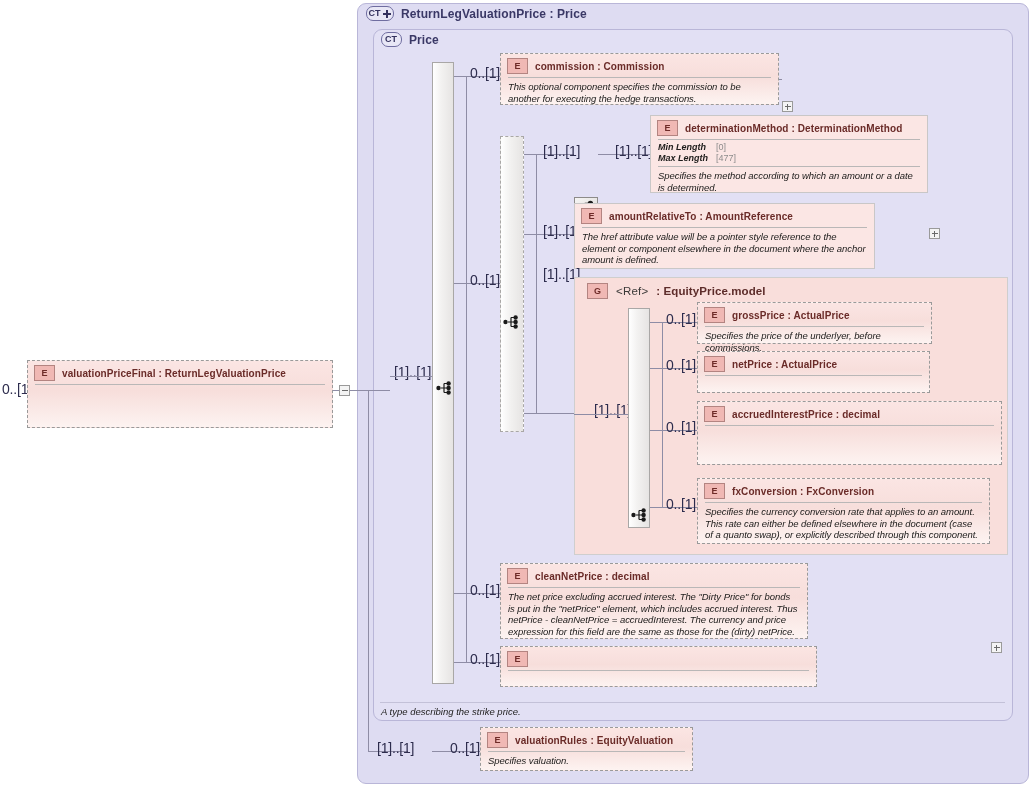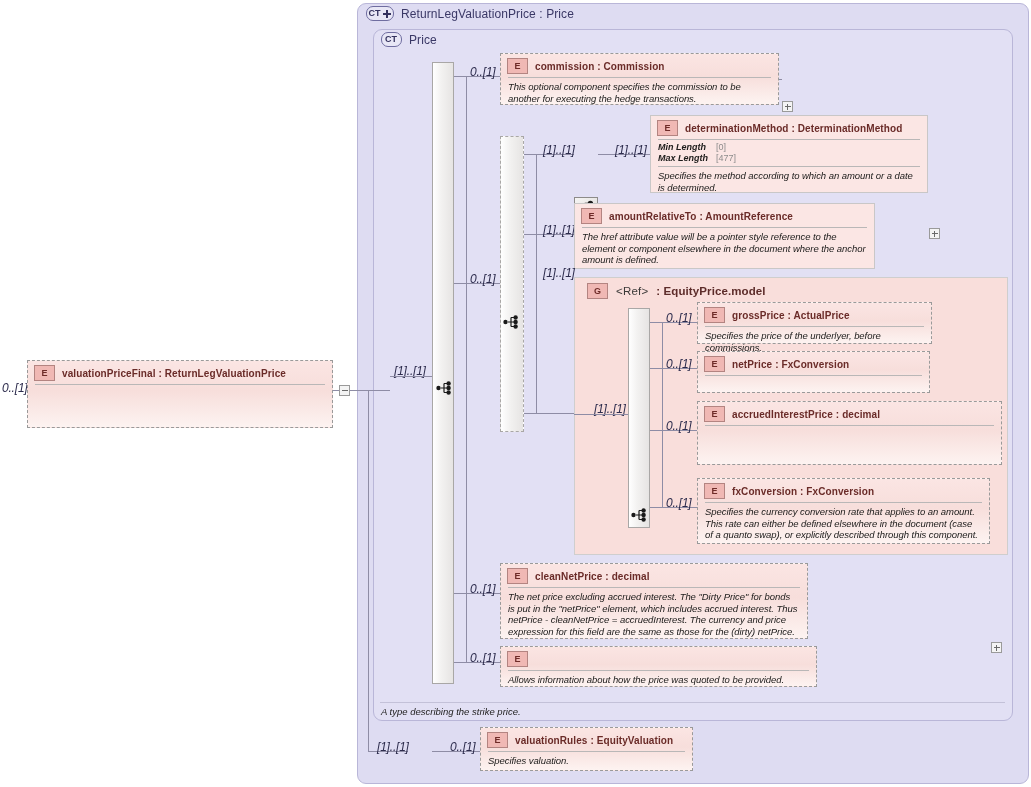--- a/index.html
+++ b/index.html
@@ -58,21 +58,21 @@
     position:relative;
   }
   .badge-plus::before,.badge-plus::after{
     content:"";position:absolute;background:#34325e;
   }
   .badge-plus::before{left:0;top:3.5px;width:8px;height:1.5px;}
   .badge-plus::after{left:3.5px;top:0;width:1.5px;height:8px;}
 
   .ct-title{
     font-size:12px;
-    font-weight:normal;
+    font-weight:bold;
     color:#3a3866;
     letter-spacing:.1px;
     white-space:nowrap;
   }
 
   
   .ebox{
     background:linear-gradient(180deg,#fbe5e3 0%,#f7dedb 45%,#fdf3f1 100%);
     box-sizing:border-box;
   }
@@ -165,22 +165,21 @@
     position:relative;
   }
   .seqicon.boxed{
     width:24px;height:24px;
     background:linear-gradient(135deg,#f6f5f4,#dcdad8);
     border:1px solid #8d8b89;
   }
 
   
   .card{
-    font-size:12px;
-    font-style:italic;
+    font-size:14px;
     color:#2d2c4d;
     white-space:nowrap;
     letter-spacing:-.2px;
   }
 
   
   .tgl{
     width:11px;height:11px;
     border:1px solid #9a9a9a;
     background:#f4f4f4;
@@ -389,21 +388,21 @@
   </div>
   <div class="abs tgl plus" style="left:933px;top:318px;"></div>
 
   <div class="abs ln lnh" style="left:650px;top:368px;width:12px;"></div>
   <div class="abs ln lnh" style="left:662px;top:368px;width:35px;"></div>
   <div class="abs card" style="left:666px;top:357px;">0..[1]</div>
 
   <div class="abs ebox dashed" style="left:697px;top:351px;width:233px;height:42px;">
     <div class="ehead">
       <span class="e-badge">E</span>
-      <span class="ename">netPrice  : FxConversion</span>
+      <span class="ename">netPrice  : ActualPrice</span>
     </div>
     <div class="ehr"></div>
   </div>
   <div class="abs tgl plus" style="left:931px;top:366px;"></div>
 
   <div class="abs ln lnh" style="left:650px;top:430px;width:12px;"></div>
   <div class="abs ln lnh" style="left:662px;top:430px;width:35px;"></div>
   <div class="abs card" style="left:666px;top:419px;">0..[1]</div>
 
   <div class="abs ebox dashed" style="left:697px;top:401px;width:305px;height:64px;">
@@ -443,21 +442,20 @@
 
   <div class="abs ln lnh" style="left:454px;top:662px;width:12px;"></div>
   <div class="abs ln lnh" style="left:466px;top:662px;width:34px;"></div>
   <div class="abs card" style="left:470px;top:651px;">0..[1]</div>
 
   <div class="abs ebox dashed" style="left:500px;top:646px;width:317px;height:41px;">
     <div class="ehead">
       <span class="e-badge">E</span>
     </div>
     <div class="ehr"></div>
-    <div class="edesc">Allows information about how the price was quoted to be provided.</div>
   </div>
 
   <div class="abs ln lnv" style="left:368px;top:391px;height:360px;"></div>
   <div class="abs ln lnh" style="left:368px;top:751px;width:40px;"></div>
   <div class="abs card" style="left:377px;top:740px;">[1]..[1]</div>
 
   <div class="abs ln lnh" style="left:432px;top:751px;width:48px;"></div>
   <div class="abs card" style="left:450px;top:740px;">0..[1]</div>
 
   <div class="abs ebox dashed" style="left:480px;top:727px;width:213px;height:44px;">

